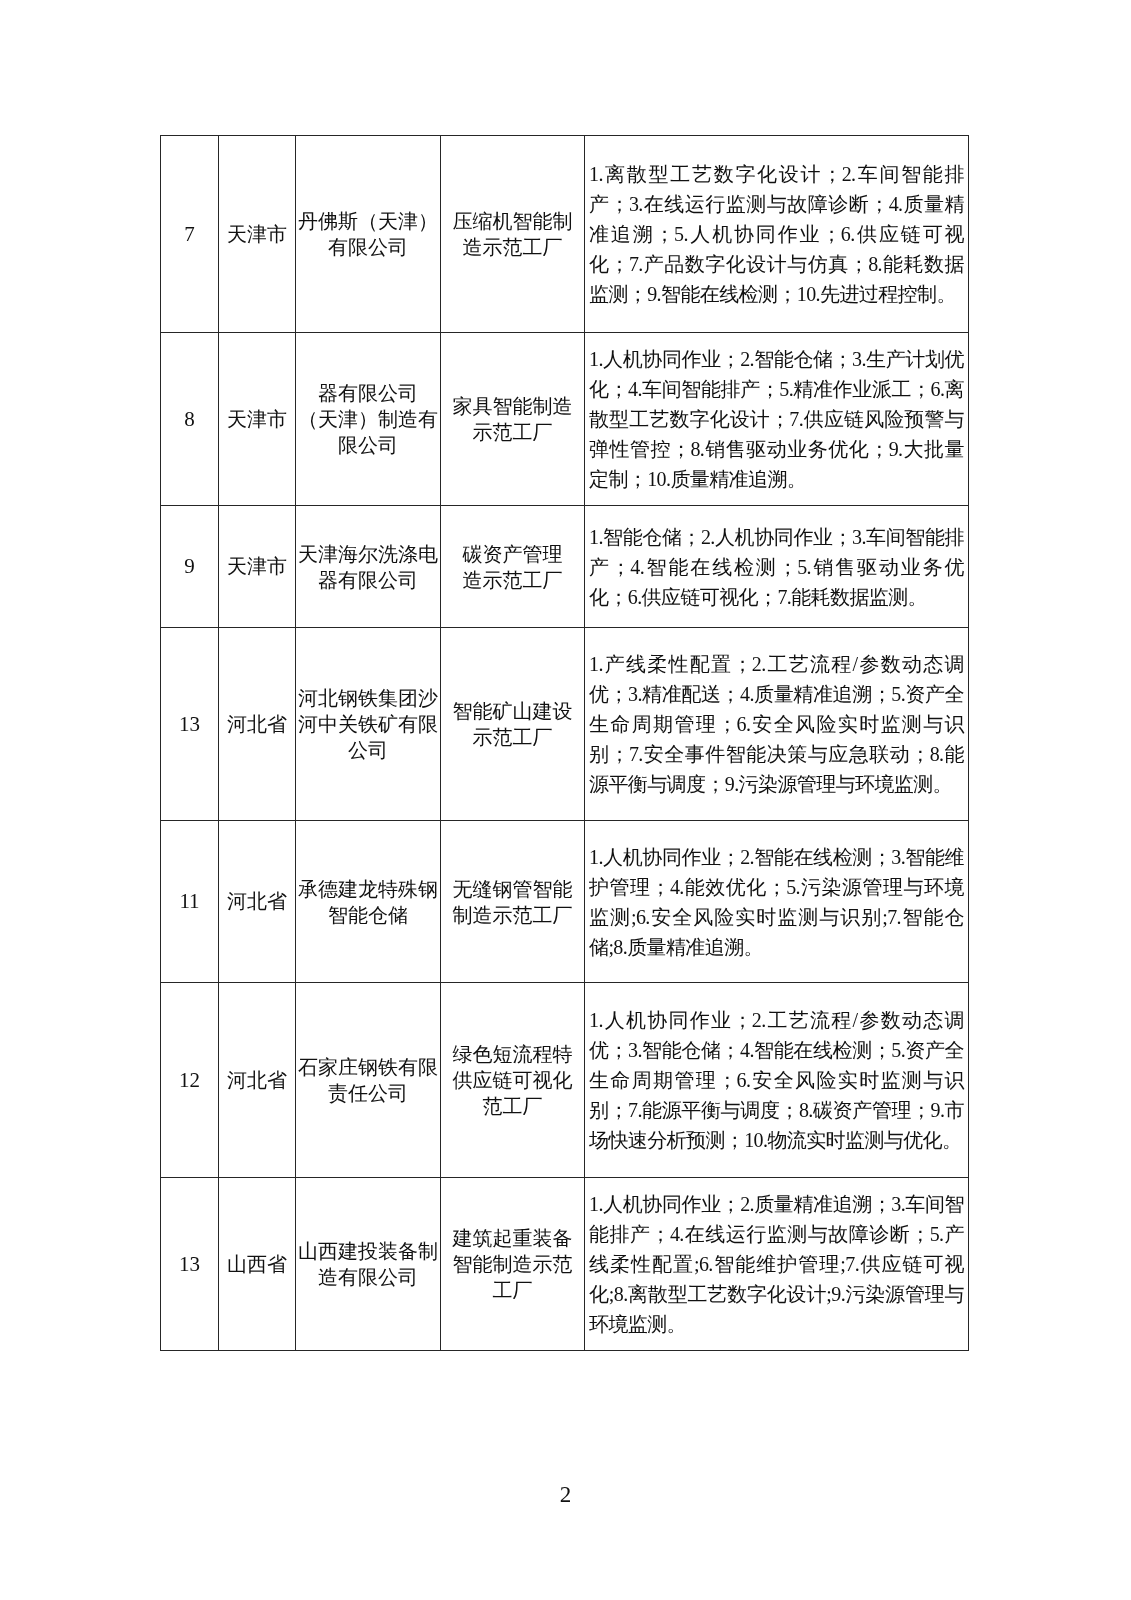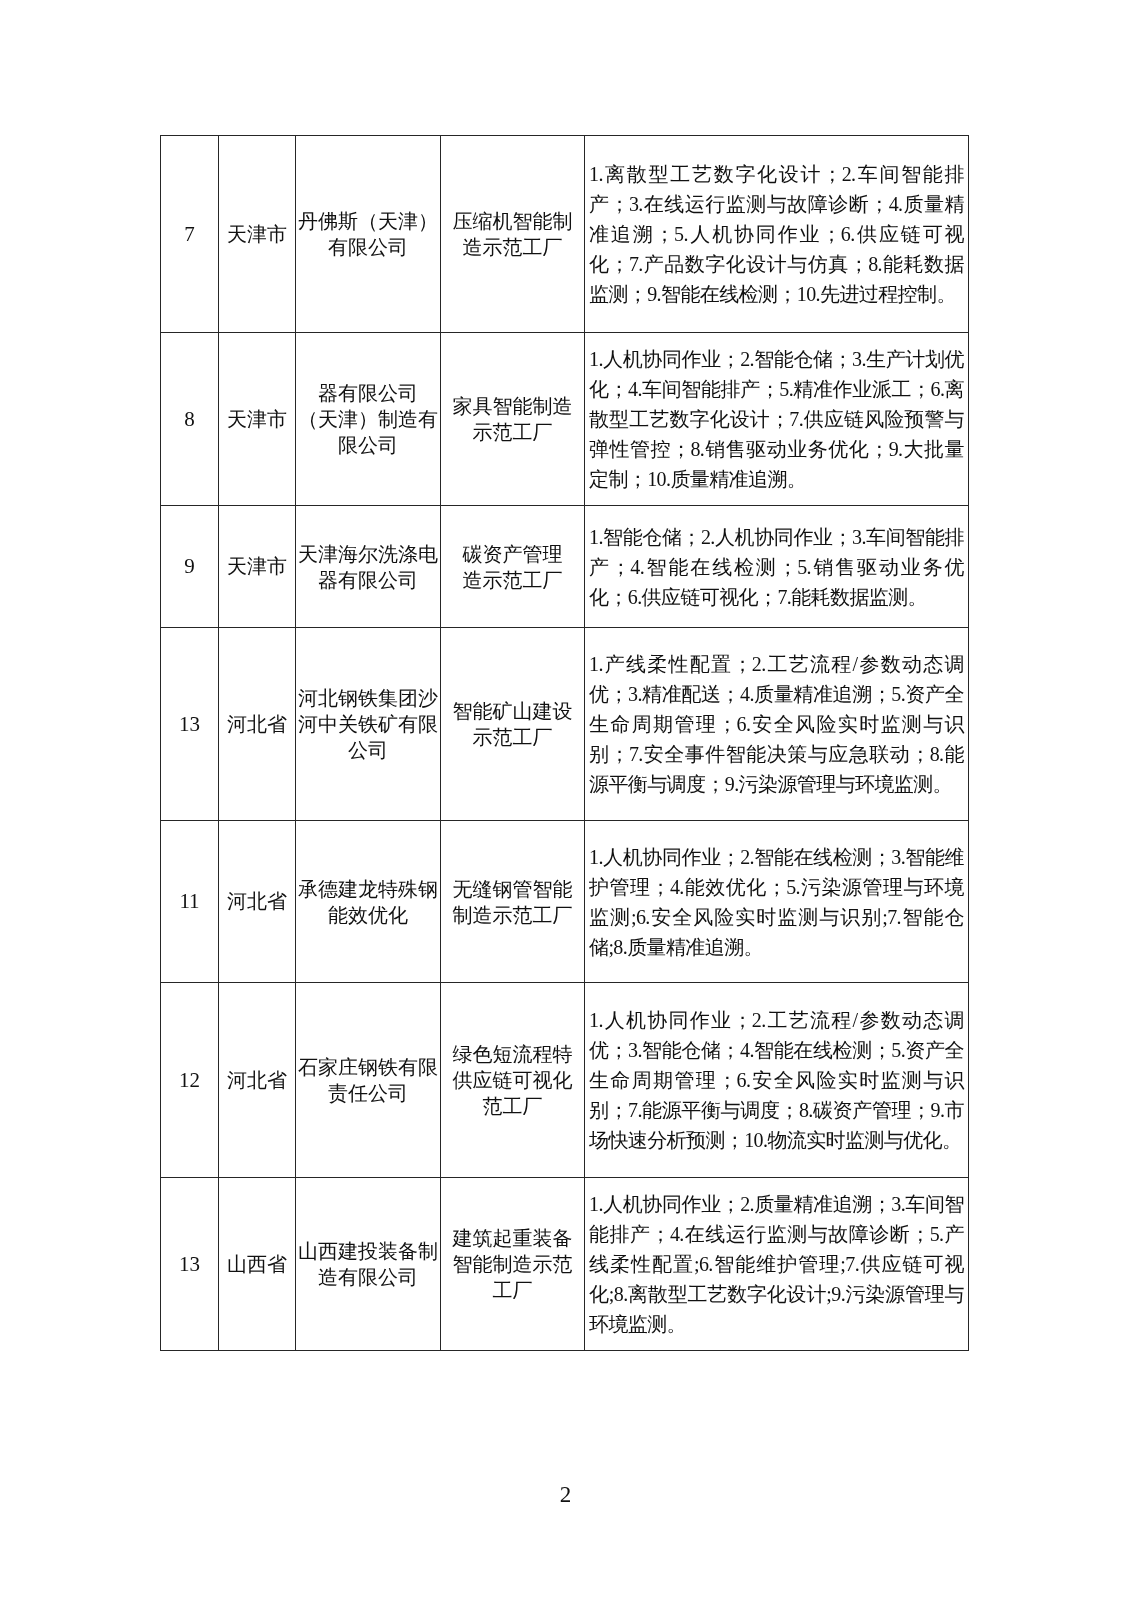--- a/index.html
+++ b/index.html
@@ -109,21 +109,21 @@
 河中关铁矿有限
 公司</td>
         <td class="c-factory">智能矿山建设
 示范工厂</td>
         <td class="c-scenarios">1.产线柔性配置；2.工艺流程/参数动态调优；3.精准配送；4.质量精准追溯；5.资产全生命周期管理；6.安全风险实时监测与识别；7.安全事件智能决策与应急联动；8.能源平衡与调度；9.污染源管理与环境监测。</td>
       </tr>
       <tr style="height:162px">
         <td class="c-idx">11</td>
         <td class="c-region">河北省</td>
         <td class="c-company">承德建龙特殊钢
-能效优化</td>
+智能仓储</td>
         <td class="c-factory">无缝钢管智能
 制造示范工厂</td>
         <td class="c-scenarios">1.人机协同作业；2.智能在线检测；3.智能维护管理；4.能效优化；5.污染源管理与环境监测;6.安全风险实时监测与识别;7.智能仓储;8.质量精准追溯。</td>
       </tr>
       <tr style="height:195px">
         <td class="c-idx">12</td>
         <td class="c-region">河北省</td>
         <td class="c-company">石家庄钢铁有限
 责任公司</td>
         <td class="c-factory">绿色短流程特

